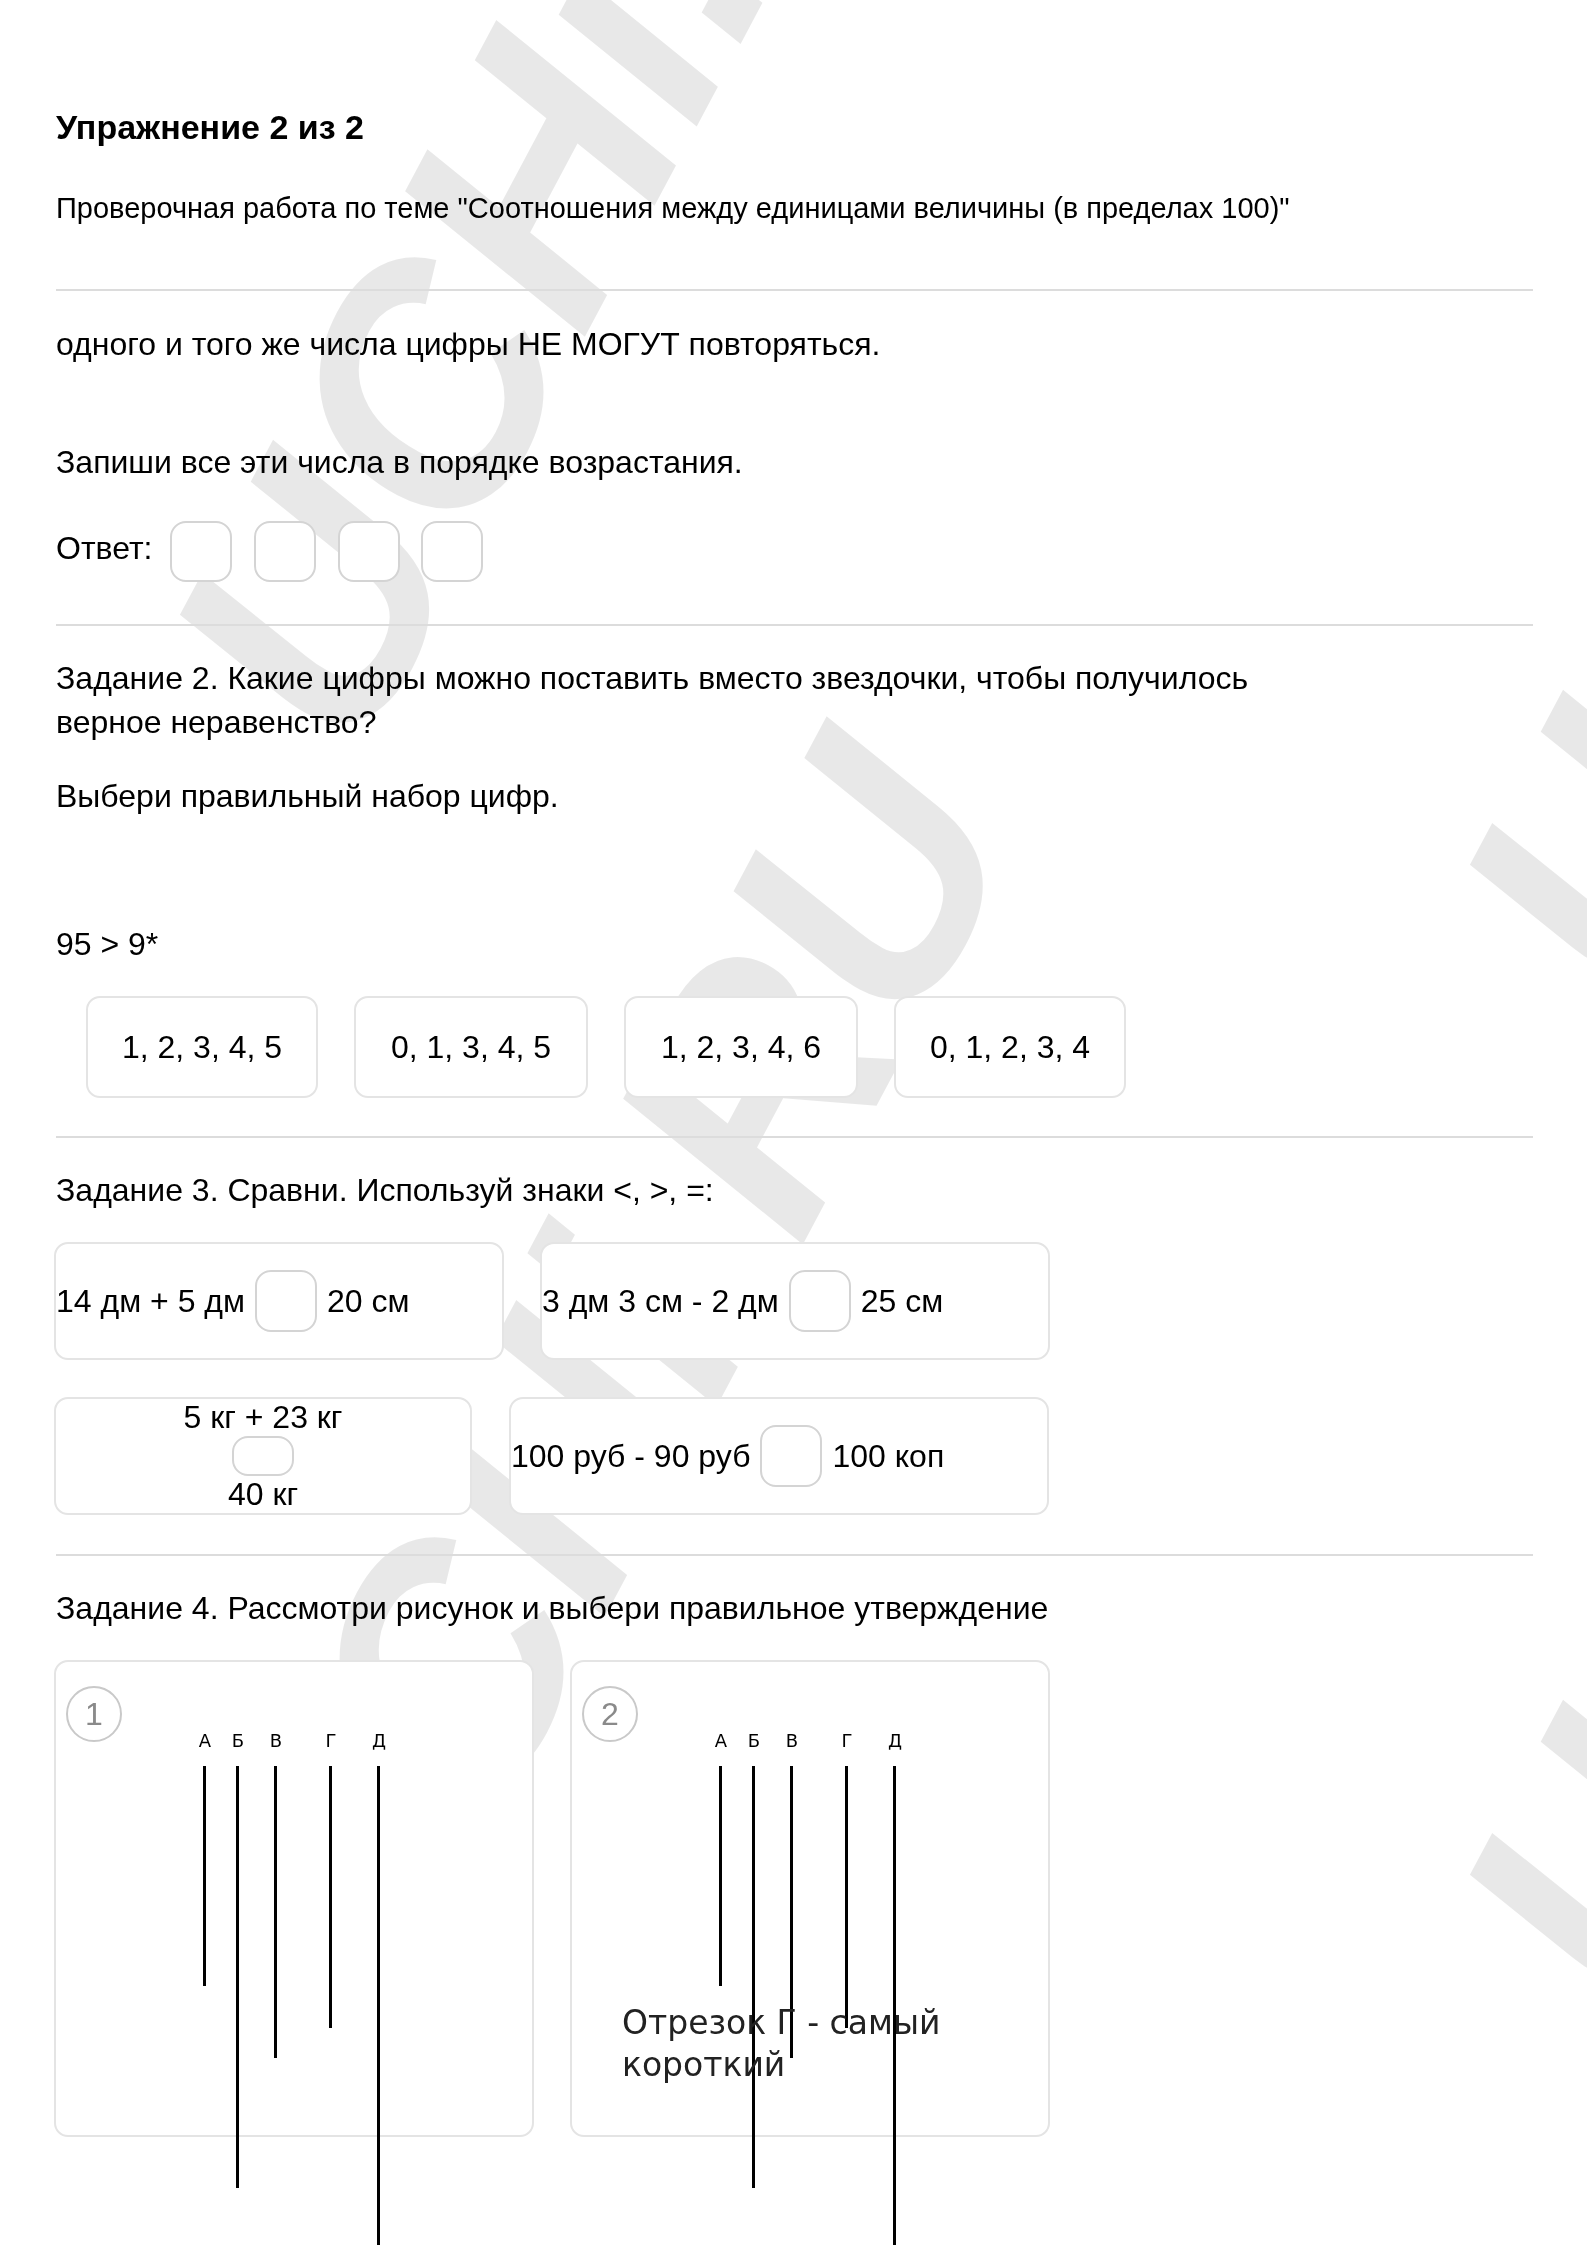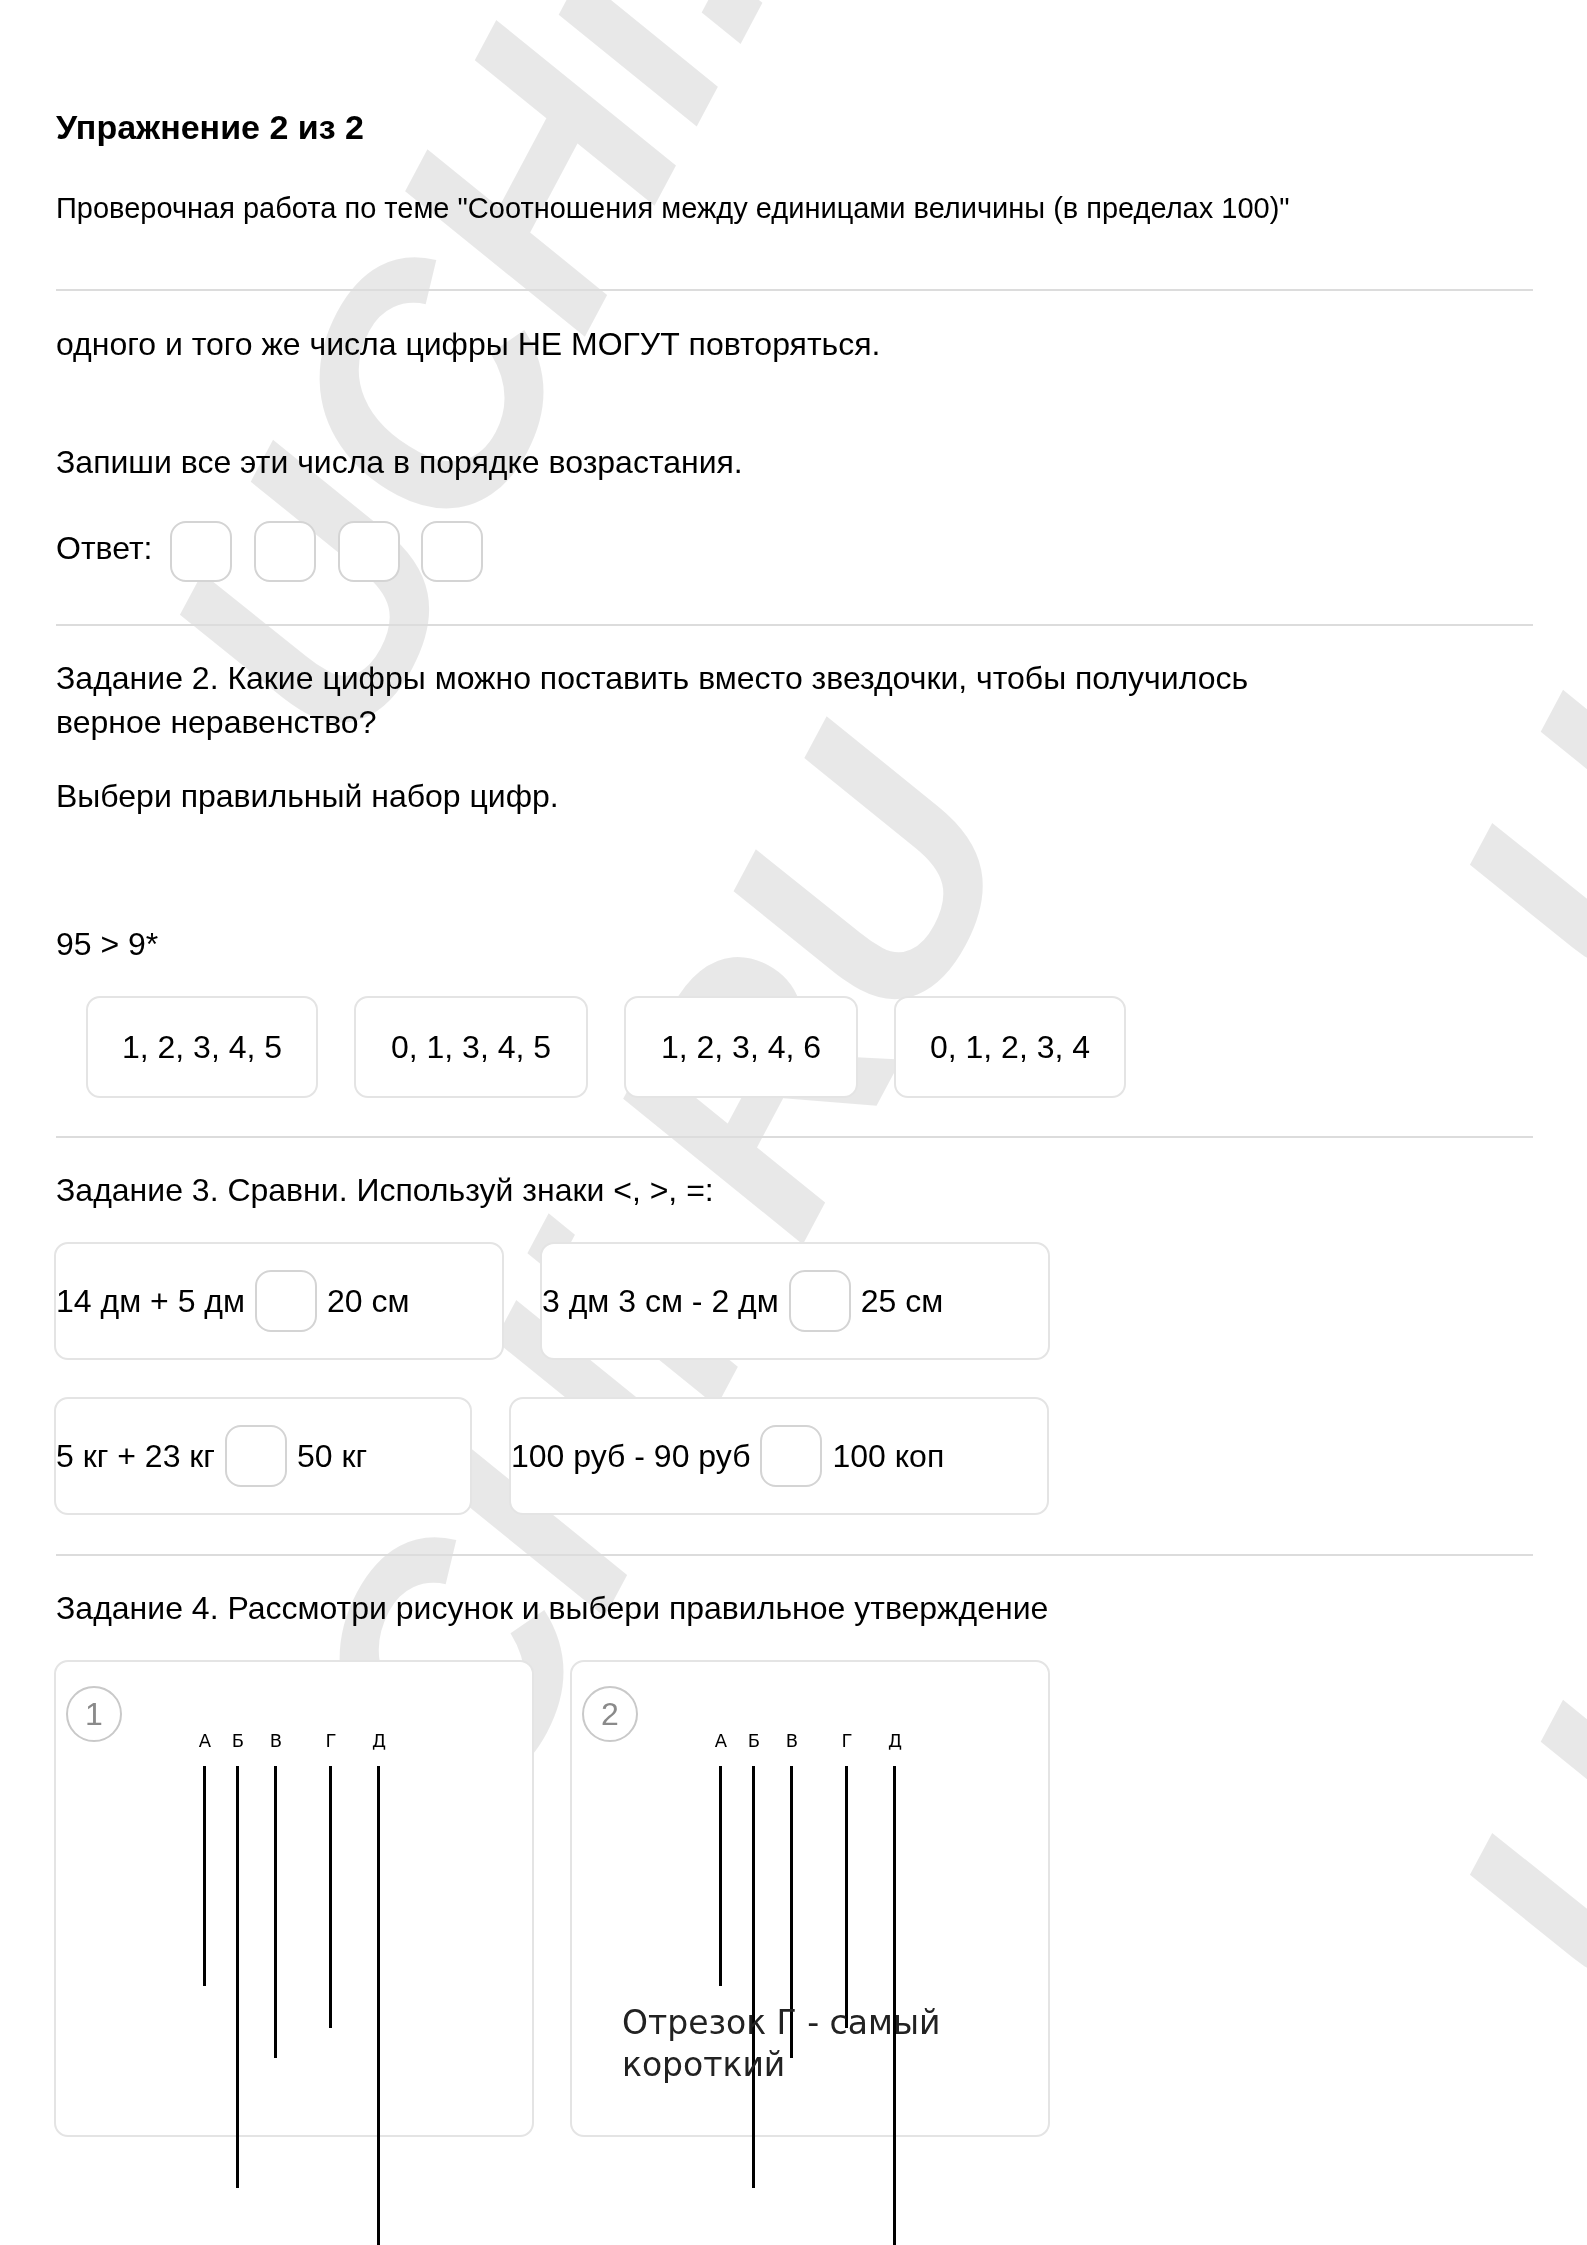--- a/index.html
+++ b/index.html
@@ -69,24 +69,24 @@
 <div class="cmp" style="left:54px; top:1242px; width:450px;">
   <span>14 дм + 5 дм</span>
   <span class="slot"></span>
   <span>20 см</span>
 </div>
 <div class="cmp" style="left:540px; top:1242px; width:510px;">
   <span>3 дм 3 см - 2 дм</span>
   <span class="slot"></span>
   <span>25 см</span>
 </div>
-<div class="cmp" style="left:54px; top:1397px; width:418px;">
+<div class="cmp" style="left:54px; top:1397px; width:418px;flex-direction:column;">
   <span>5 кг + 23 кг</span>
   <span class="slot"></span>
-  <span>50 кг</span>
+  <span>40 кг</span>
 </div>
 <div class="cmp" style="left:509px; top:1397px; width:540px;">
   <span>100 руб - 90 руб</span>
   <span class="slot"></span>
   <span>100 коп</span>
 </div>
 <div class="abs divider" style="top:1554px;"></div>
 
 <div class="abs task-text" style="top:1586px;">Задание 4. Рассмотри рисунок и выбери правильное утверждение</div>
 

